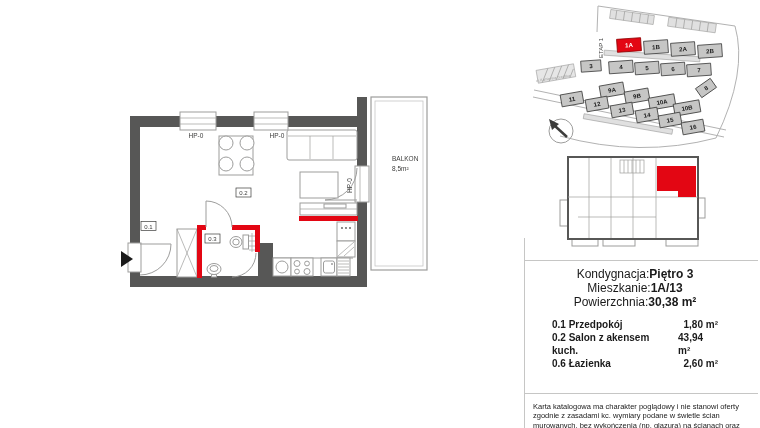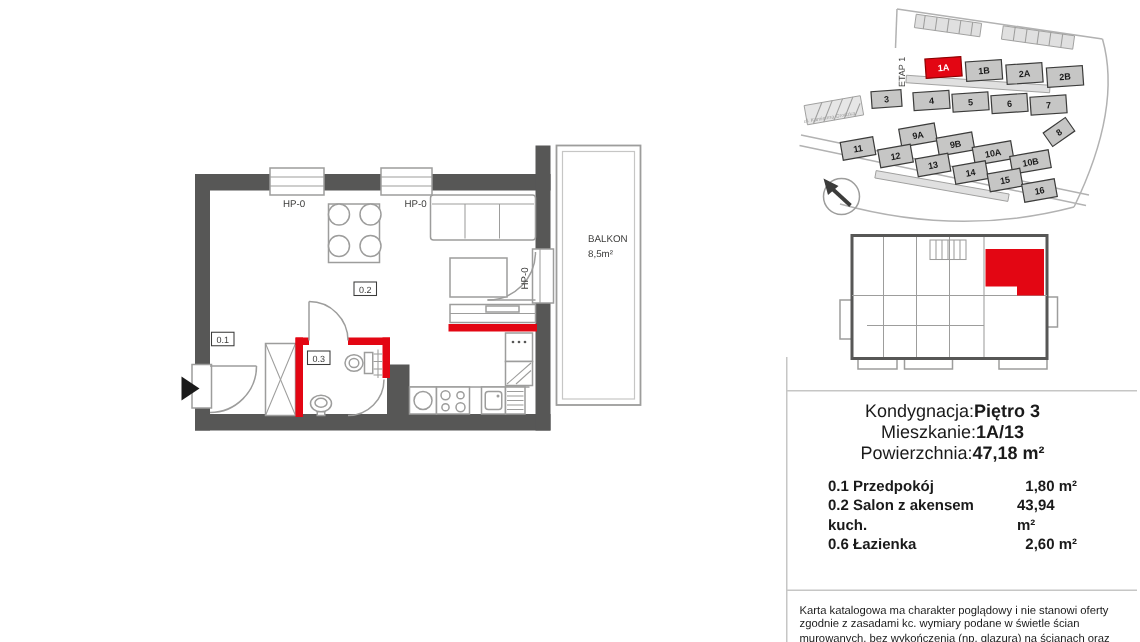--- a/index.html
+++ b/index.html
@@ -371,21 +371,21 @@
     <div class="info-row">
       <span>Kondygnacja:</span>
       <span class="val">Piętro 3</span>
     </div>
     <div class="info-row">
       <span>Mieszkanie:</span>
       <span class="val">1A/13</span>
     </div>
     <div class="info-row">
       <span>Powierzchnia:</span>
-      <span class="val">47,18 m²</span>
+      <span class="val">30,38 m²</span>
     </div>
     <div class="rooms">
       <div class="room-row">
         <span>0.1 Przedpokój</span>
         <span>1,80 m²</span>
       </div>
       <div class="room-row">
         <span>0.2 Salon z akensem kuch.</span>
         <span>43,94 m²</span>
       </div>

